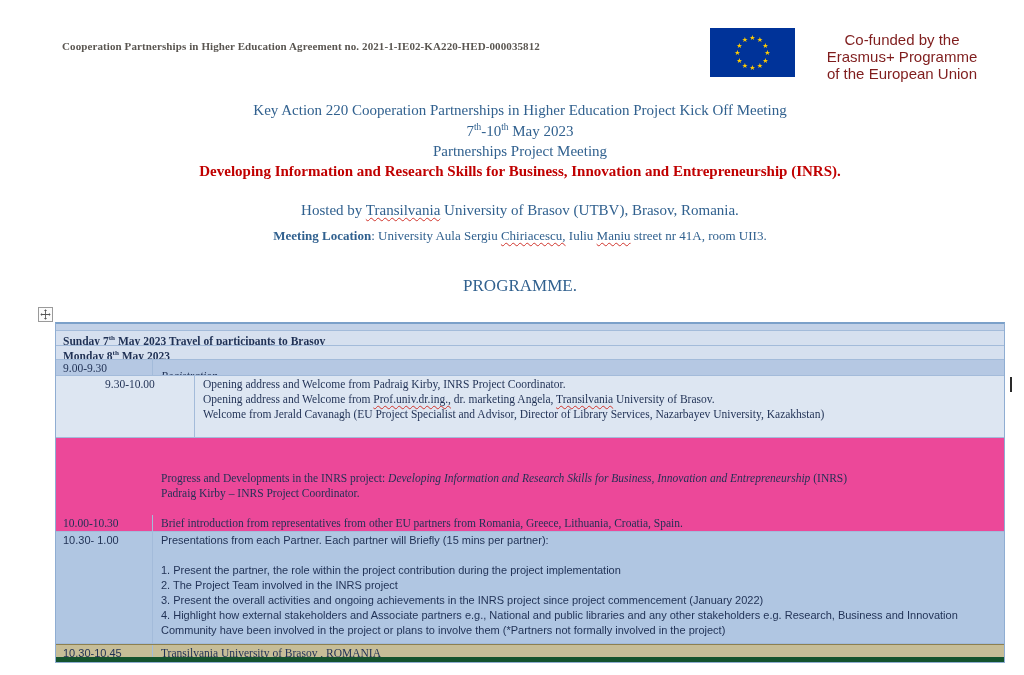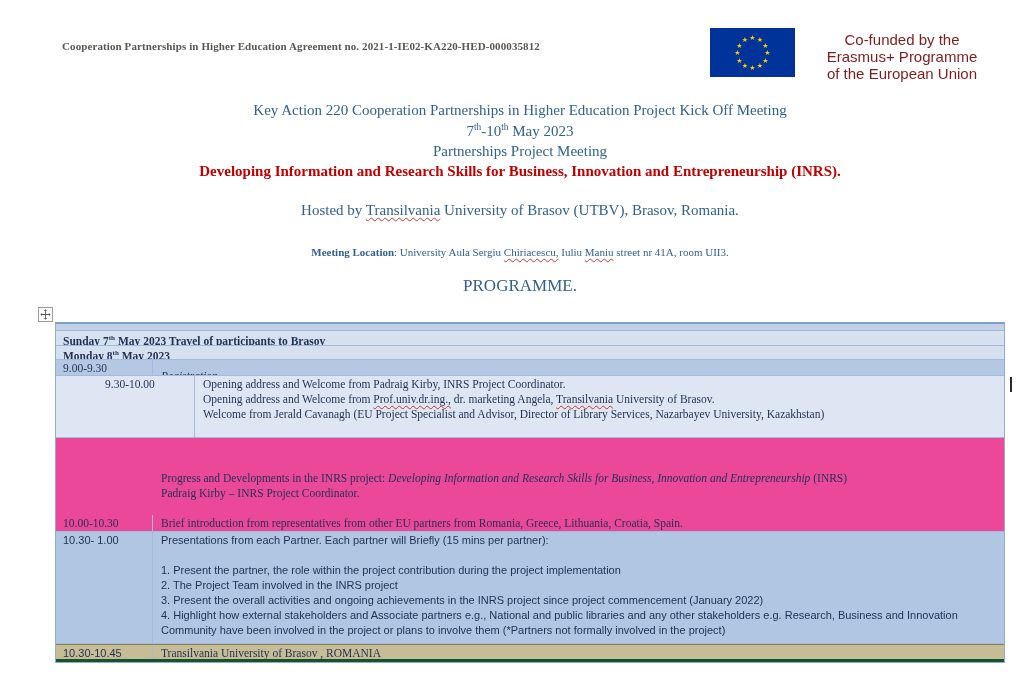--- a/index.html
+++ b/index.html
@@ -17,21 +17,21 @@
     position:absolute; left:793px; top:31px; width:218px; text-align:center;
     font-family:"Liberation Sans", sans-serif; font-size:15px; line-height:17px;
     color:#7f1d1d; font-weight:500;
   }
   .center-line { position:absolute; left:40px; width:960px; text-align:center; color:#31618f; }
   .t-line1 { top:102px; font-size:15px; }
   .t-date  { top:122px; font-size:15px; }
   .t-line3 { top:143px; font-size:15px; }
   .t-red   { top:163px; font-size:15px; font-weight:bold; color:#c00000; }
   .t-host  { top:202px; font-size:15px; }
-  .t-loc   { top:246px; font-size:11px;font-family:Liberation Serif, serif; }
+  .t-loc   { top:228px; font-size:13px;font-family:Liberation Serif, serif; }
   .t-prog  { top:276px; font-size:17px; }
   .sup { vertical-align:super; font-size:0.62em; }
   .wavy {
     text-decoration-line:underline; text-decoration-style:wavy;
     text-decoration-color:#d0342c; text-decoration-thickness:1px;
     text-underline-offset:2px;
   }
   .bold { font-weight:bold; }
   .ital { font-style:italic;margin-top:8px; }
 
@@ -39,21 +39,21 @@
     position:absolute; left:38px; top:307px; width:15px; height:15px;
     background:#fbfbfb; border:1px solid #9a9a9a; display:flex;
     align-items:center; justify-content:center; cursor:move;
   }
   .tbl {
     position:absolute; left:55px; top:322px; width:950px;
     border:1px solid #8fadd2; border-top:2px solid #7ba0c9;
     font-size:11.5px; line-height:15px; color:#1f3054;
   }
   .trow { display:flex; border-bottom:1px solid #a3bbda; overflow:hidden; }
-  .trow:last-child { border-bottom:3px solid #14532d; }
+  .trow:last-child { border-bottom:5px solid #14532d; }
   .tc-time { flex:0 0 97px; border-right:1px solid #a3bbda; padding:1px 4px 0 7px; }
   .tc-main { flex:1 1 auto; padding:1px 10px 0 8px; }
   .tc-full { flex:1 1 auto; padding:0 16px 0 7px; font-weight:bold; }
   .r-thin  { height:7px;  background:#c2d1e7; }
   .r-sun   { height:15px; background:#d6e0ef; }
   .r-mon   { height:14px; background:#d6e0ef; }
   .r-reg   { height:16px; background:#b5c8e3; }
   .r-wel   { height:62px; background:#dde6f2;padding-left:42px; }
   .r-prg   { height:94px; background:#ec4899;align-items:flex-end; }
   .r-pres  { height:112px; background:#b0c6e2; font-family:"Liberation Sans","DejaVu Sans",sans-serif; font-size:11px; }

